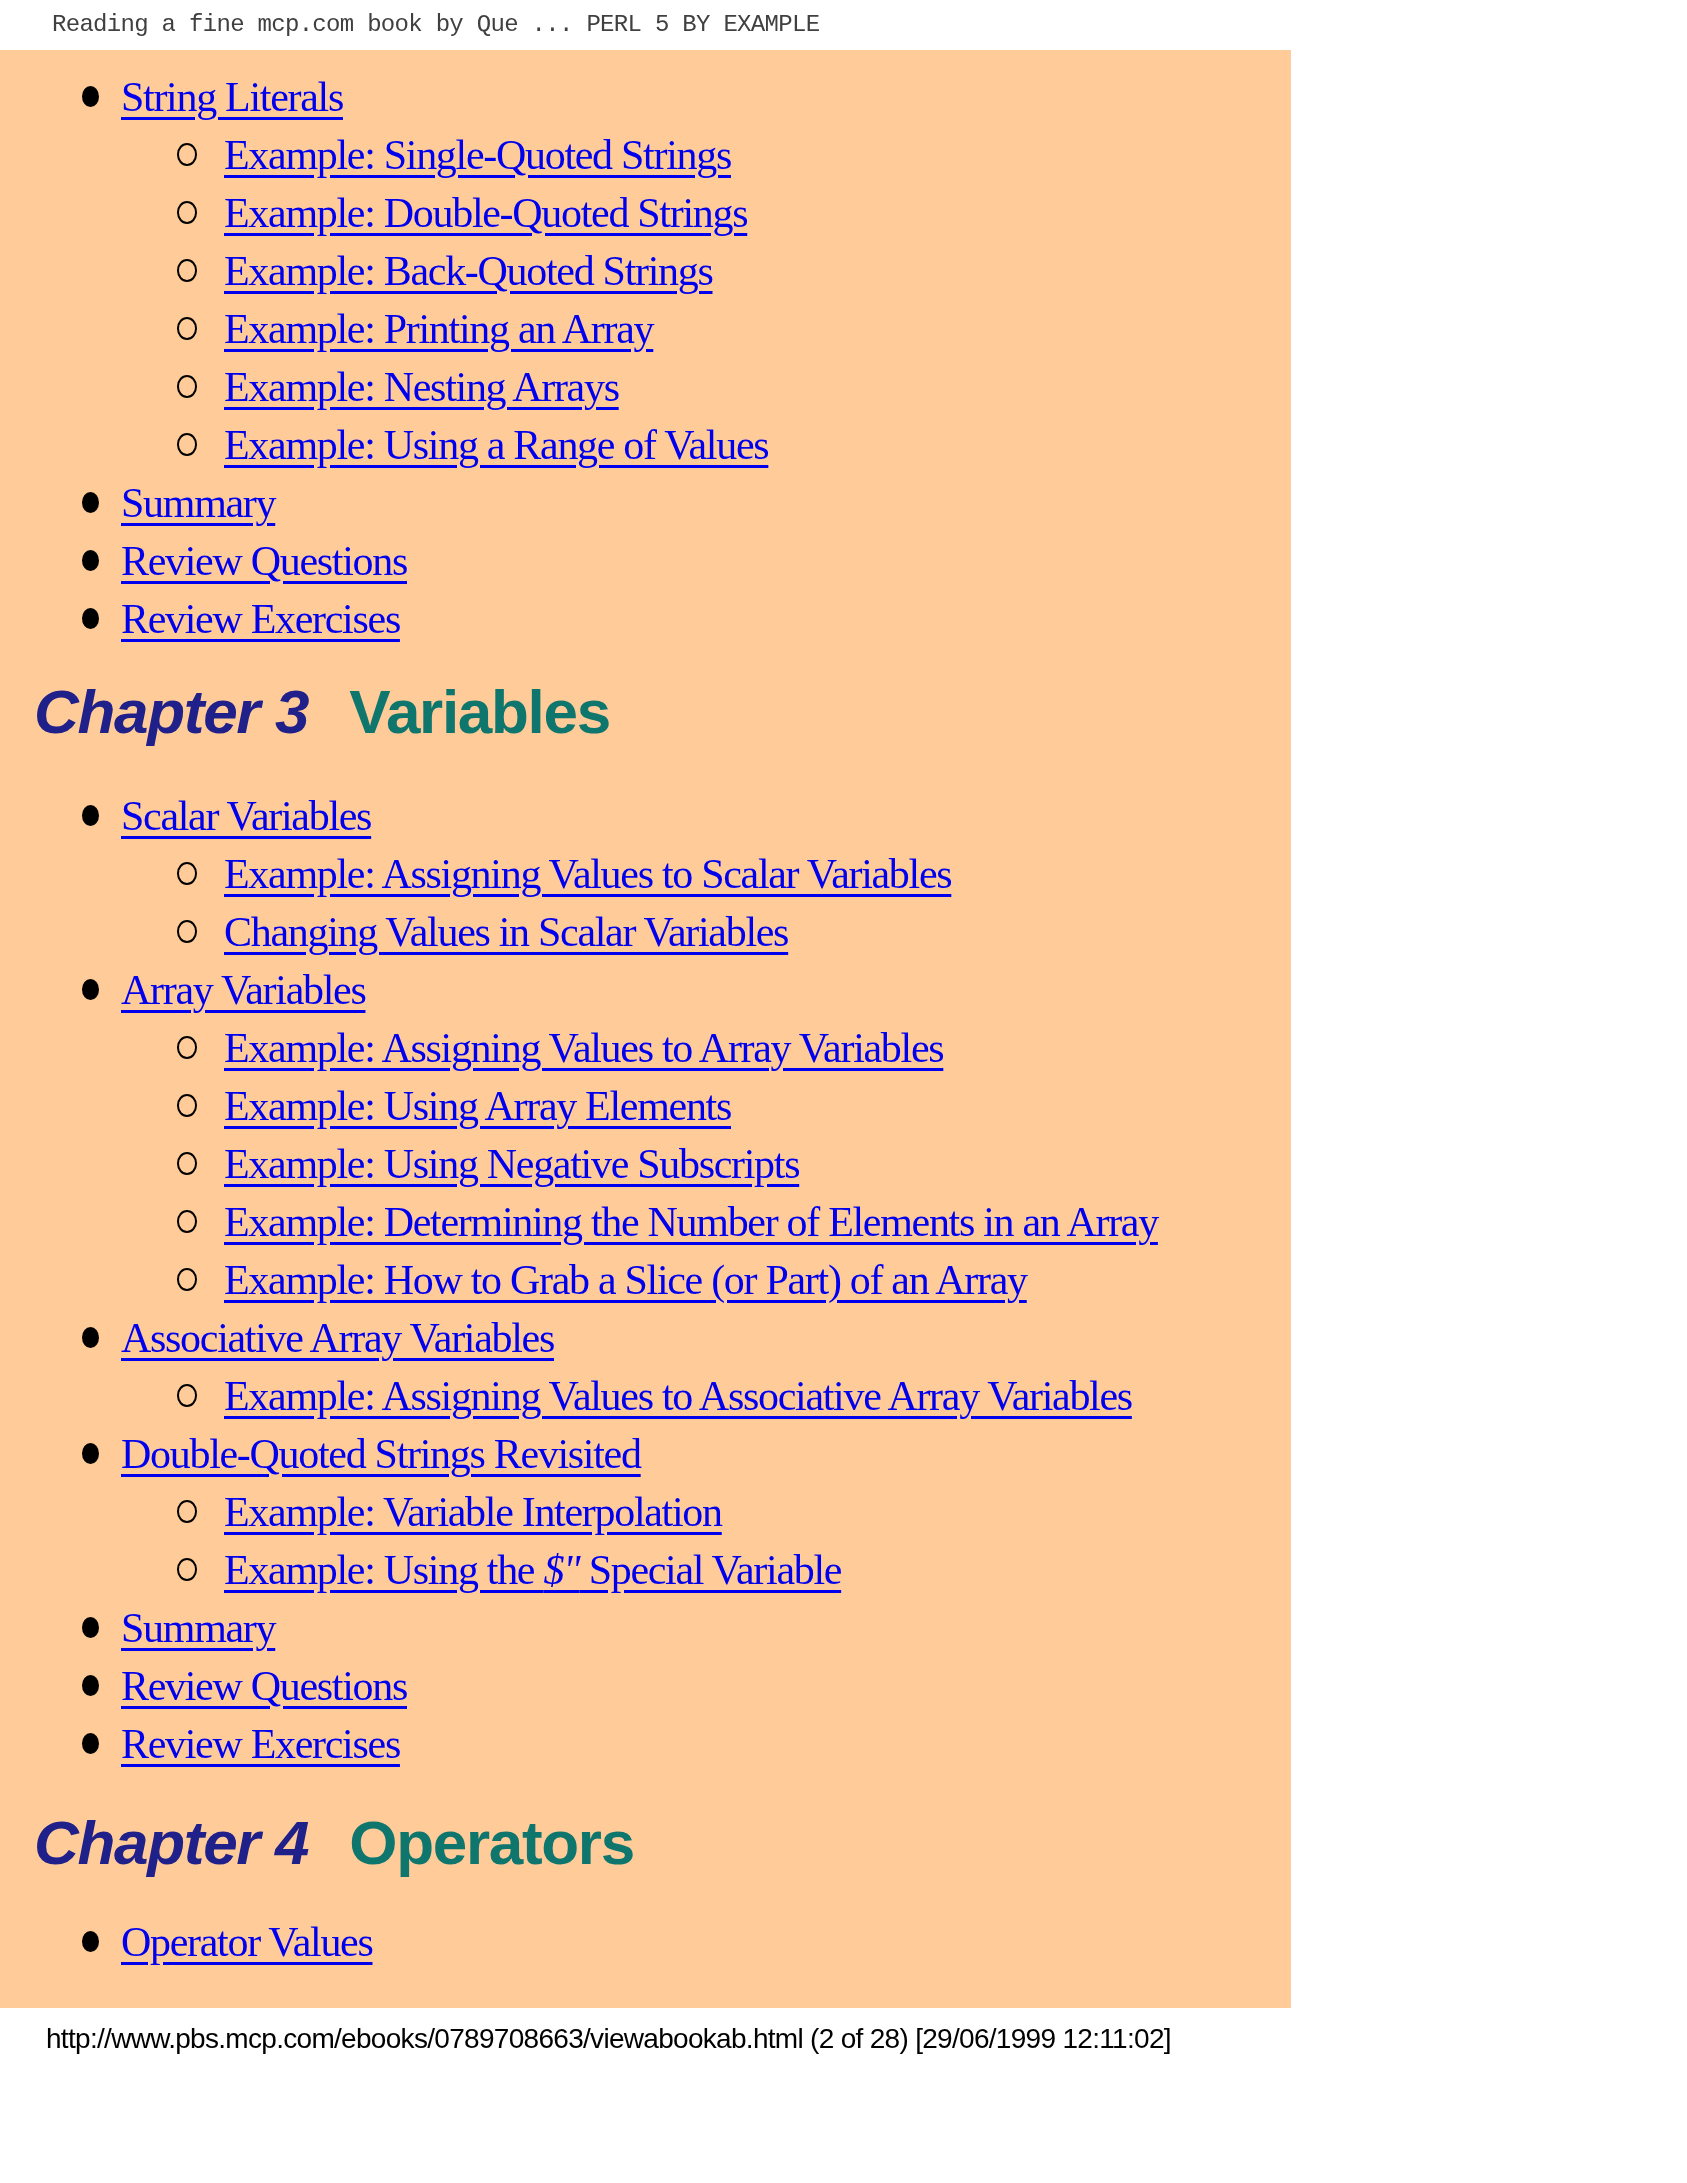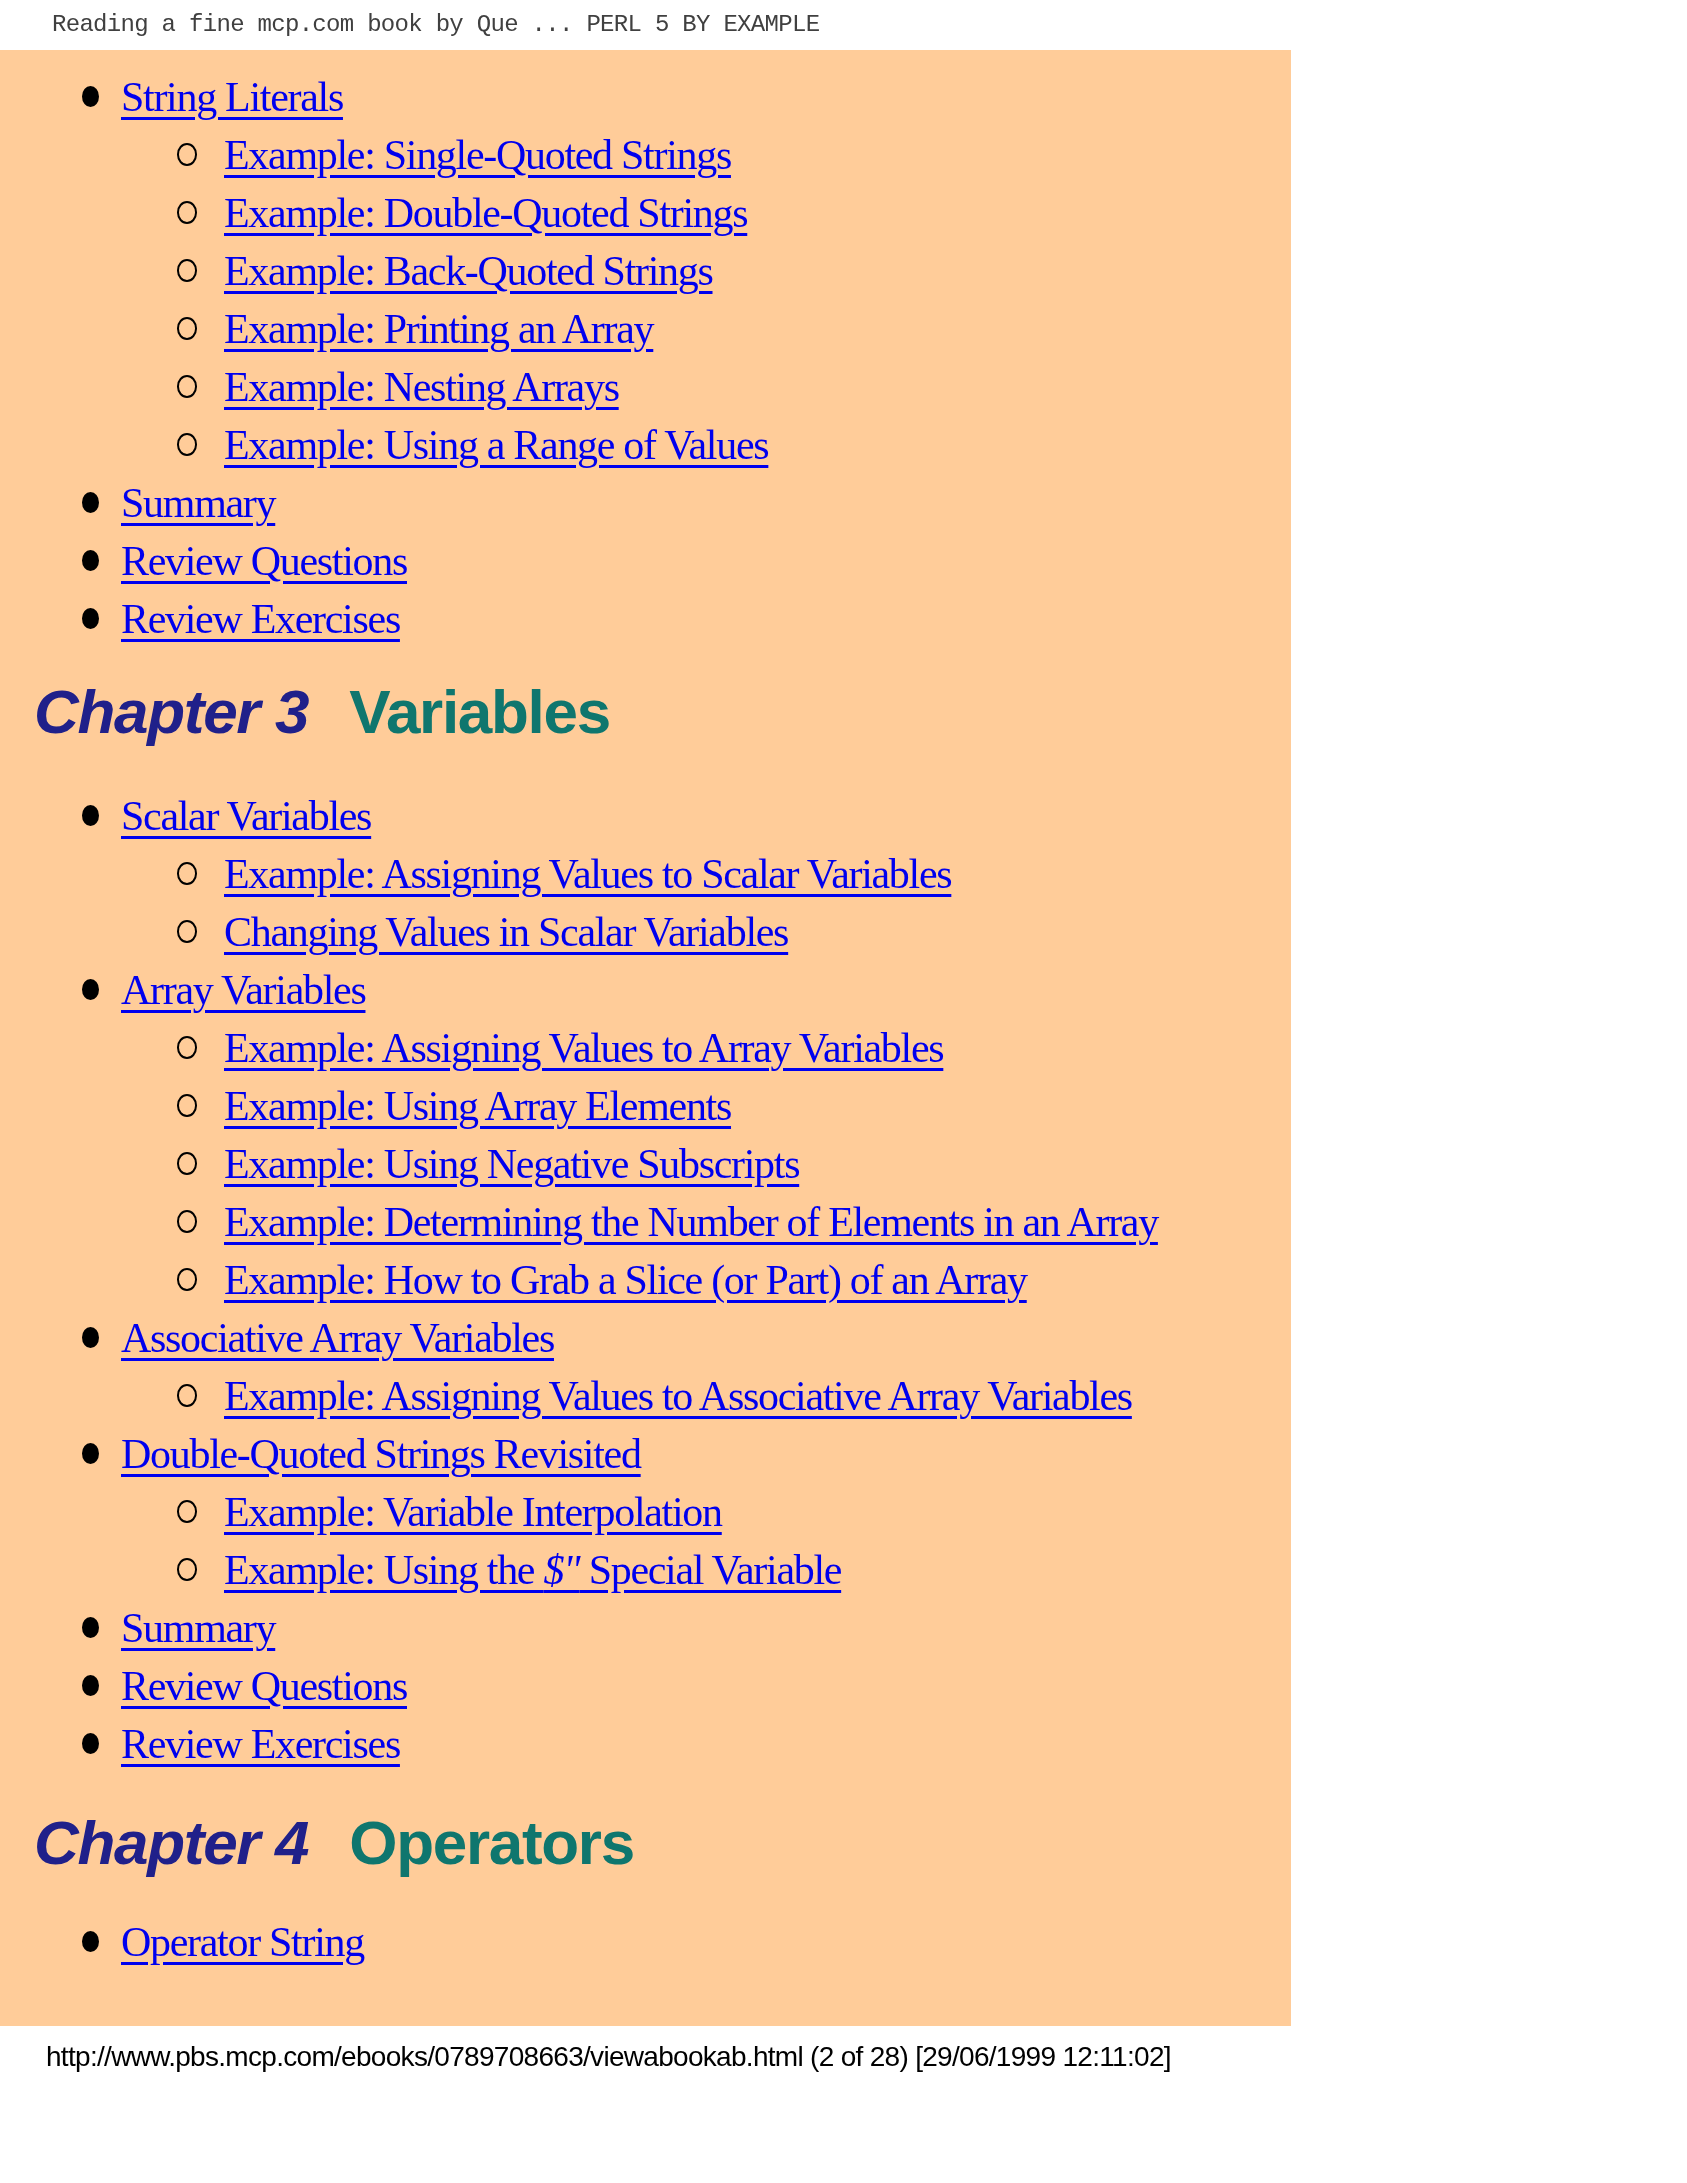--- a/index.html
+++ b/index.html
@@ -12,21 +12,21 @@
     font-family: Liberation Mono, monospace;
     font-size: 24px;
     letter-spacing: -0.7px;
     color: #404040;
   }
 
   .content {
     width: 1291px;
     background: #FFCC99;
     padding-top: 18px;
-    padding-bottom: 55px;
+    padding-bottom: 37px;
   }
 
   .row { height: 58px; display: flex; align-items: center; }
   .bullet { flex: none; display: inline-block; }
   .l1 .bullet {
     width: 17px; height: 21px;
     margin-left: 82px;
     background: #000000;
     border-radius: 50%;
   }
@@ -190,19 +190,19 @@
     </div>
   <div class="row l1">
       <span class="bullet"></span>
       <a class="link">Review Exercises</a>
     </div>
 
   <h1 class="chapter chapter4"><span class="label">Chapter 4</span><span class="title">Operators</span></h1>
 
   <div class="row l1">
       <span class="bullet"></span>
-      <a class="link">Operator String</a>
+      <a class="link">Operator Values</a>
     </div>
 
 </div>
 
 <div class="print-footer">http://www.pbs.mcp.com/ebooks/0789708663/viewabookab.html (2 of 28) [29/06/1999 12:11:02]</div>
 
 
 </body></html>

